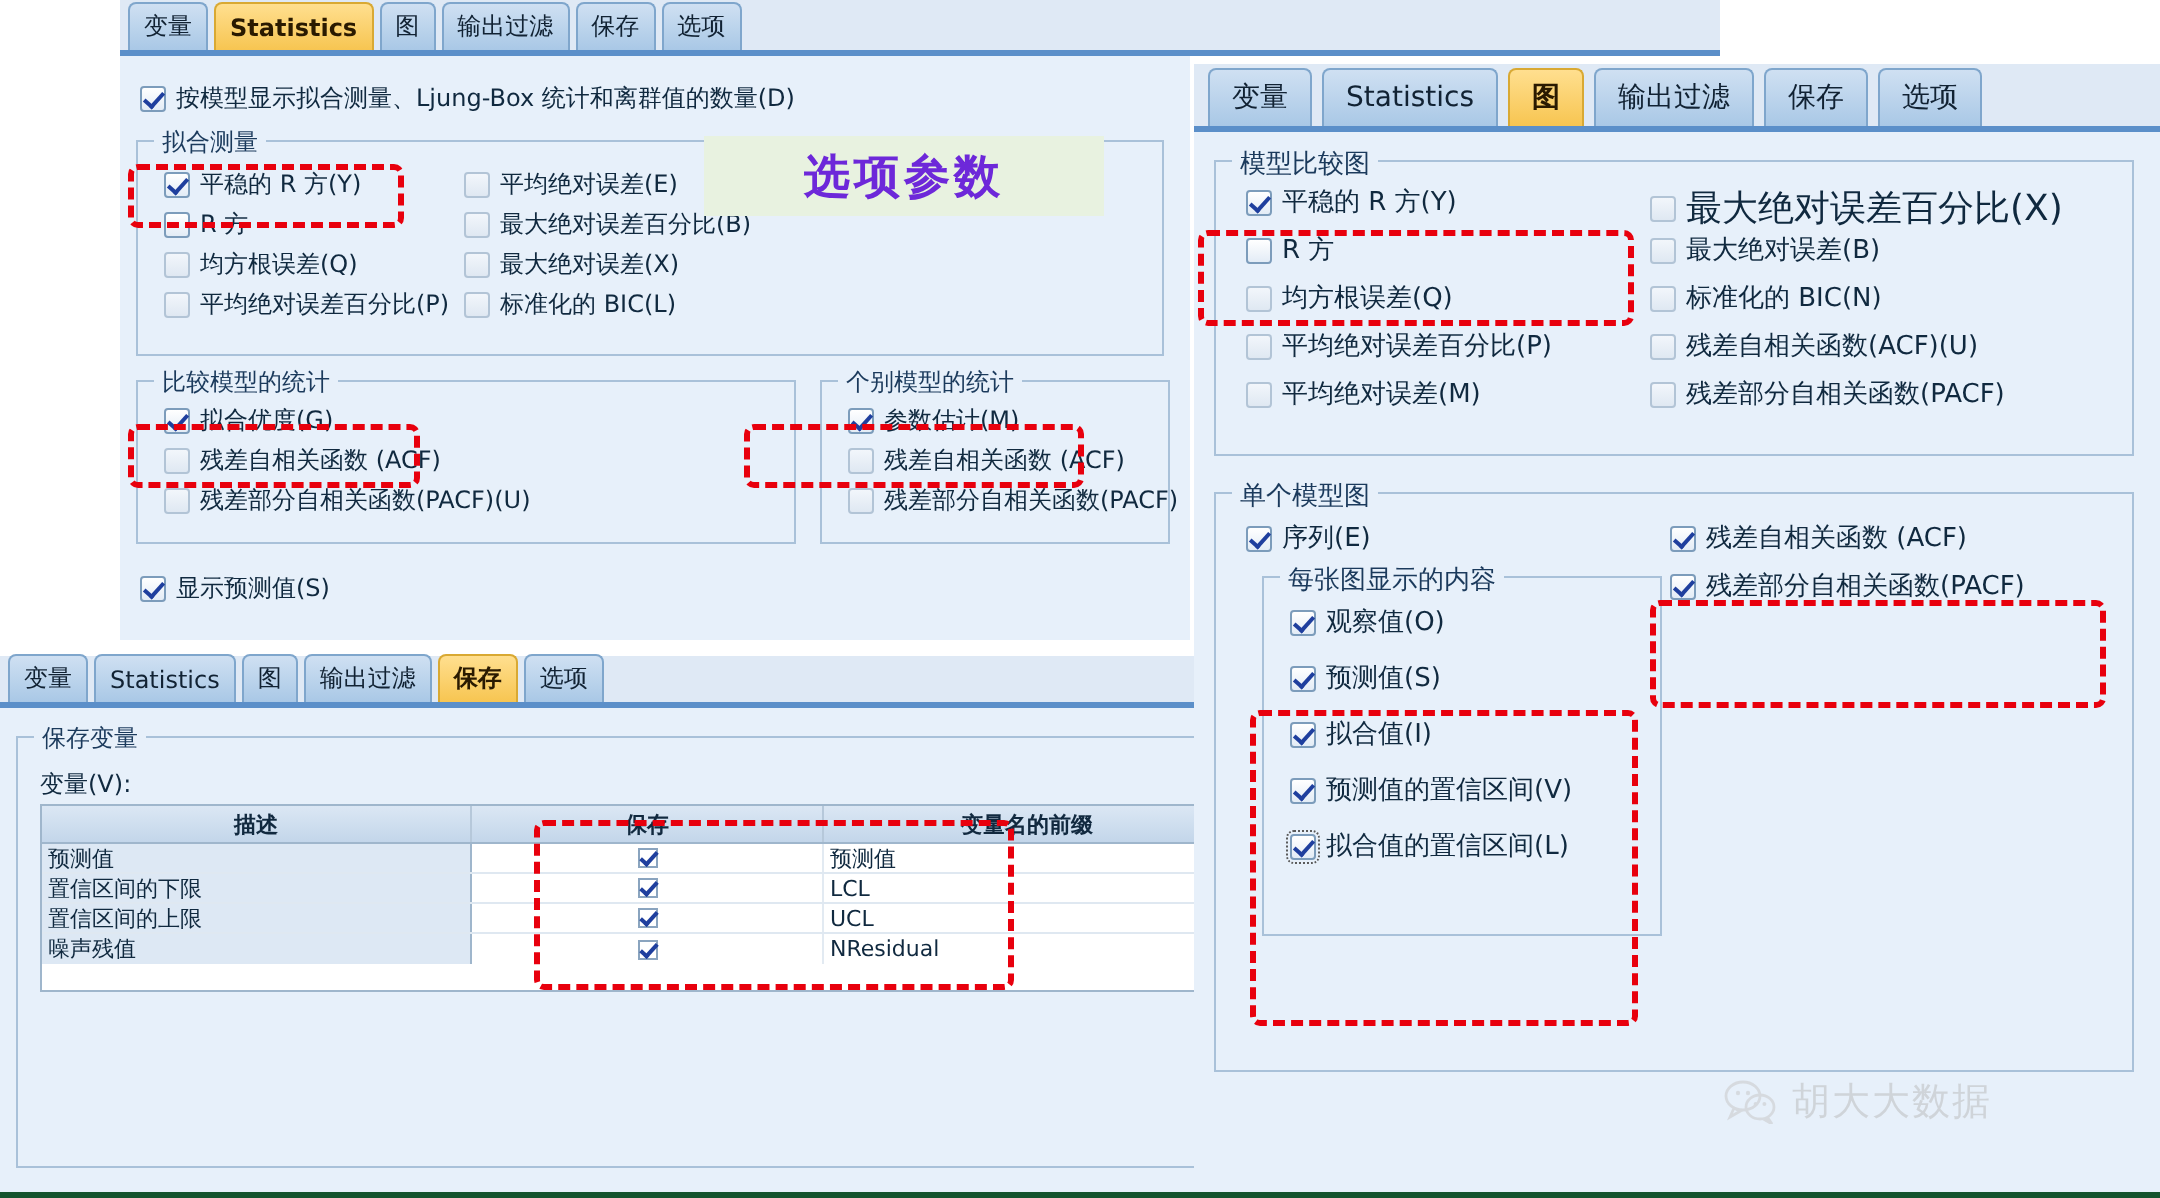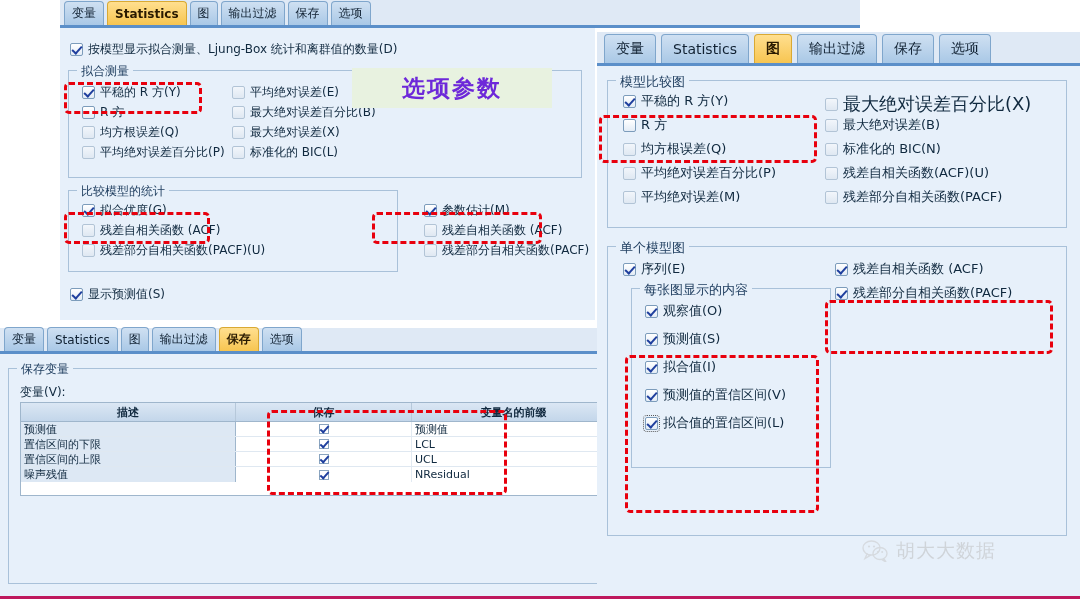--- a/index.html
+++ b/index.html
@@ -6,21 +6,21 @@
   html, body {
     margin: 0; padding: 0;
     width: 1080px; height: 599px;
     background: #ffffff;
     font-family: "DejaVu Sans", "Liberation Sans", sans-serif;
     overflow: hidden;
   }
   #canvas { position: relative; width: 1080px; height: 599px; background: #fff; }
 
   
-  .dlg { position: absolute; background: #be185d; }
+  .dlg { position: absolute; background: #14532d; }
   .tabstrip {
     position: relative; height: 28px;
     background: #dfe9f5;
     border-bottom: 3px solid #5b8fc9;
     display: flex; align-items: flex-end; padding-left: 4px; gap: 3px;
   }
   .tab {
     height: 24px; padding: 0 7px;
     display: flex; align-items: center; justify-content: center;
     font-size: 12px; color: #123; white-space: nowrap;
@@ -153,20 +153,23 @@
       </div>
       <div class="cb" style="left:22px; top:194px;">
         <span class="box dim"></span>
         <span>残差自相关函数 (ACF)</span>
       </div>
       <div class="cb" style="left:22px; top:214px;">
         <span class="box dim"></span>
         <span>残差部分自相关函数(PACF)(U)</span>
       </div>
 
+      <div class="group" style="left:350px; top:162px; width:175px; height:82px;">
+        <span class="glabel">个别模型的统计</span>
+      </div>
       <div class="cb" style="left:364px; top:174px;">
         <span class="box on"></span>
         <span>参数估计(M)</span>
       </div>
       <div class="cb" style="left:364px; top:194px;">
         <span class="box dim"></span>
         <span>残差自相关函数 (ACF)</span>
       </div>
       <div class="cb" style="left:364px; top:214px;">
         <span class="box dim"></span>

